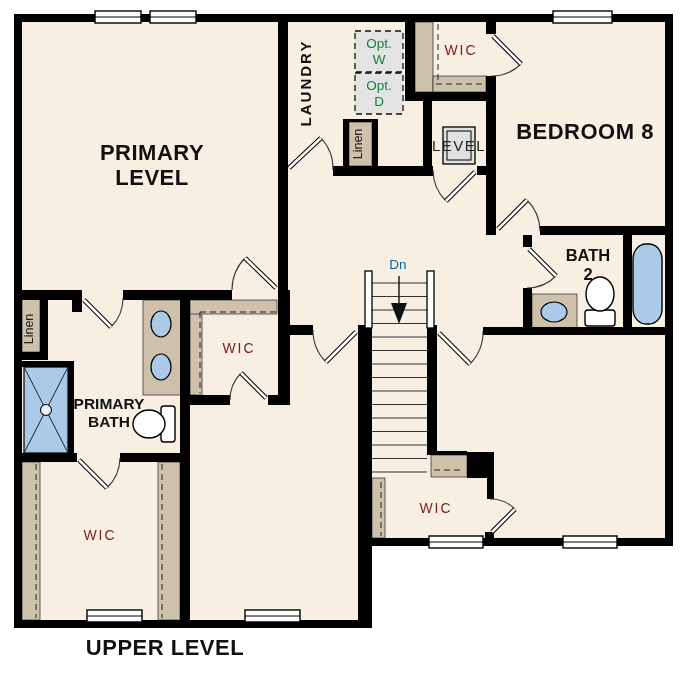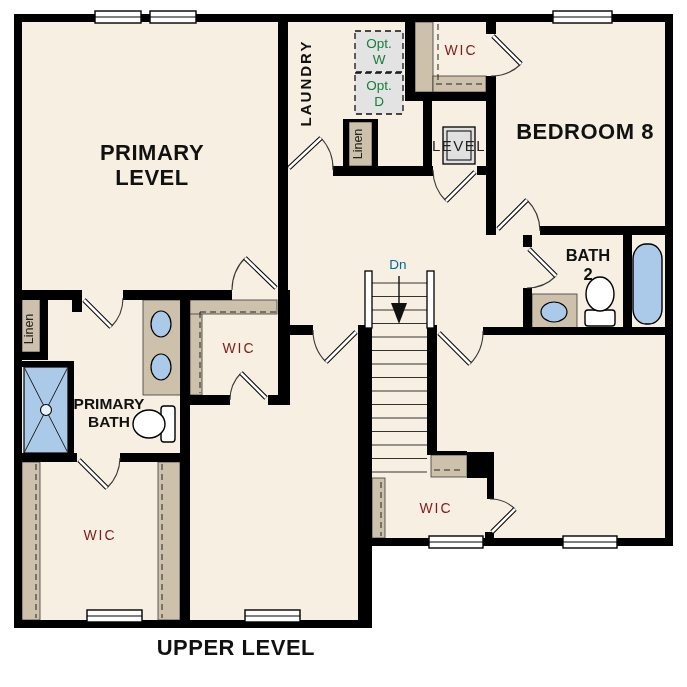--- a/index.html
+++ b/index.html
@@ -14,21 +14,21 @@
   }
   .room{font-size:22px;font-weight:bold;letter-spacing:0.5px;}
   .small-room{font-size:15.5px;font-weight:bold;}
   .wic{font-size:14px;letter-spacing:2px;color:#7f1d1d;}
   .furn{font-size:15px;letter-spacing:1.5px;color:#222;}
   .opt{font-size:13.5px;color:#15803d;line-height:1.15;}
   .dn{font-size:13.5px;color:#0369a1;}
   .linen{font-size:12.5px;color:#222;}
   .rot{transform:rotate(-90deg);}
   .laundry{font-size:15px;font-weight:bold;letter-spacing:2px;}
-  .title{font-size:22px;font-weight:bold;letter-spacing:0.5px;text-align:right;}
+  .title{font-size:22px;font-weight:bold;letter-spacing:0.5px;text-align:center;}
 </style>
 </head>
 <body>
 
 <div id="plan-wrap">
 
 <svg id="plan-svg" width="687" height="687" viewBox="0 0 687 687">
 
   <g>
     <rect x="14" y="14" width="358" height="614" fill="#f6efe2"></rect>

